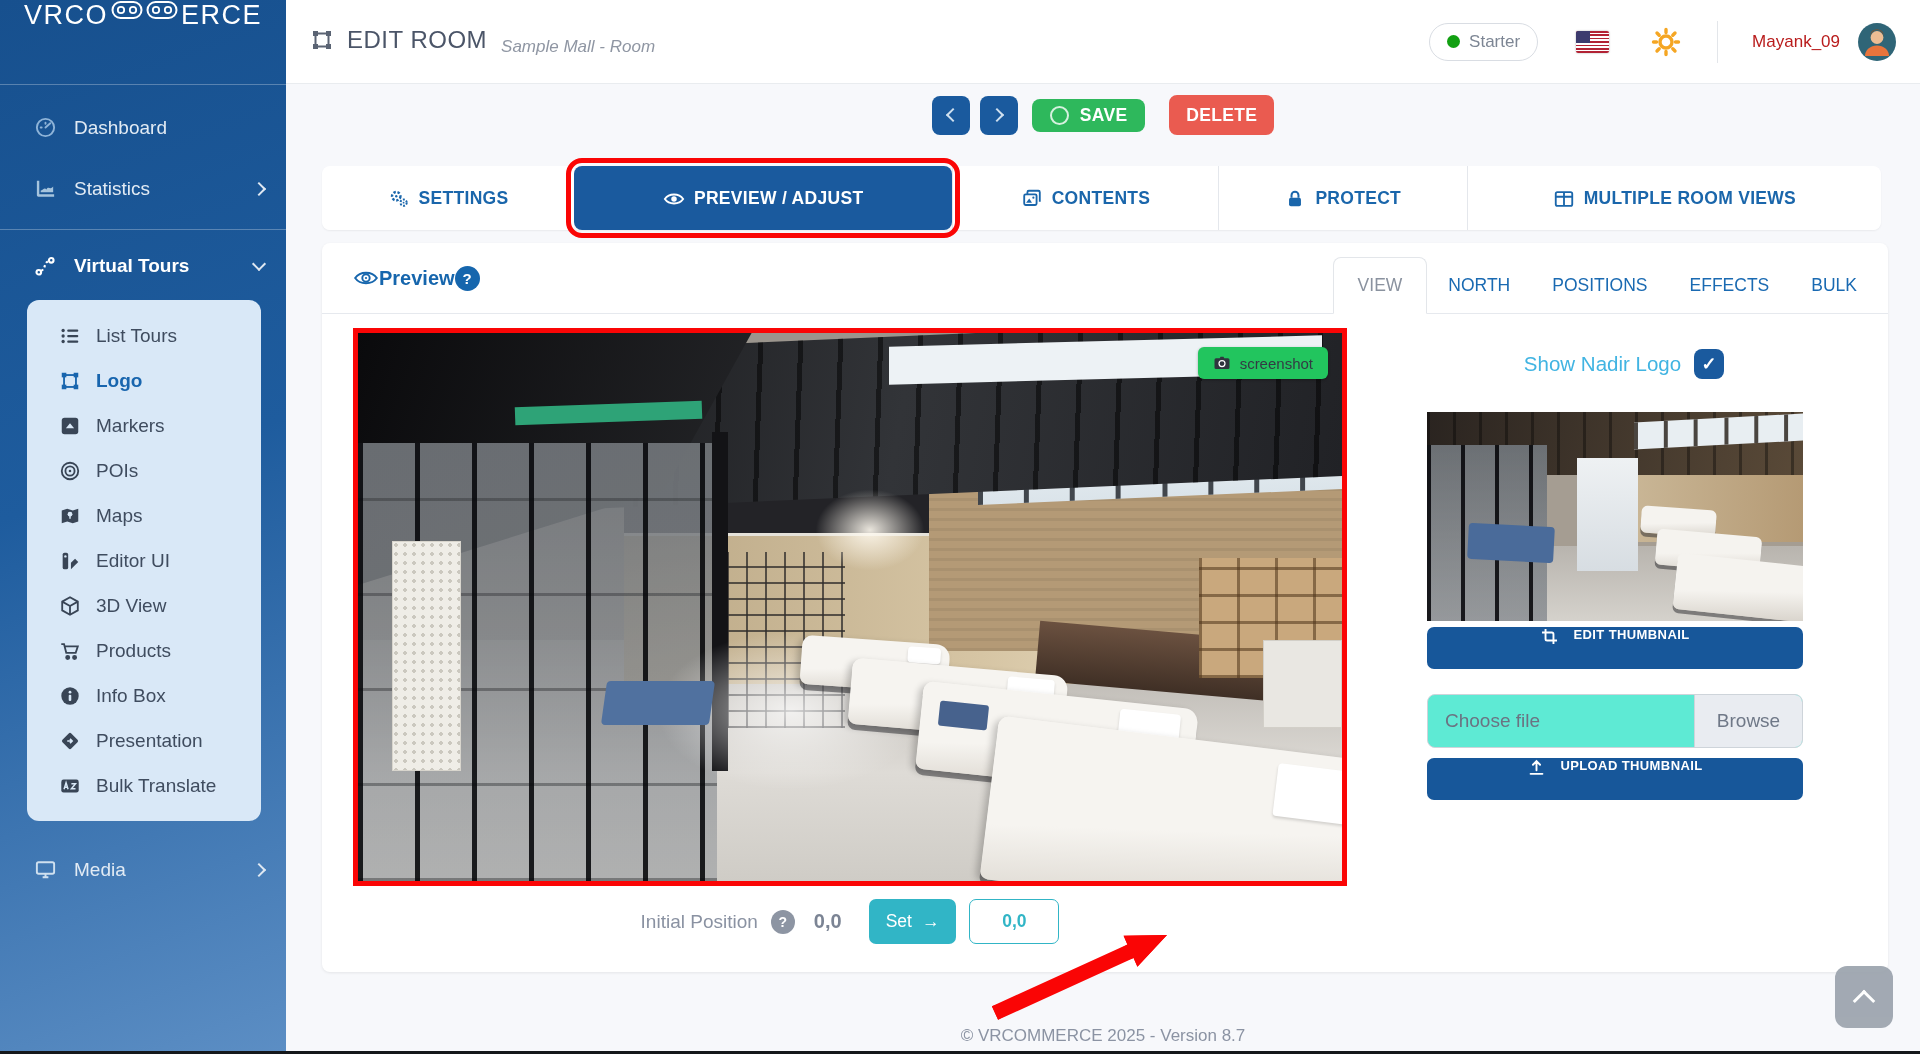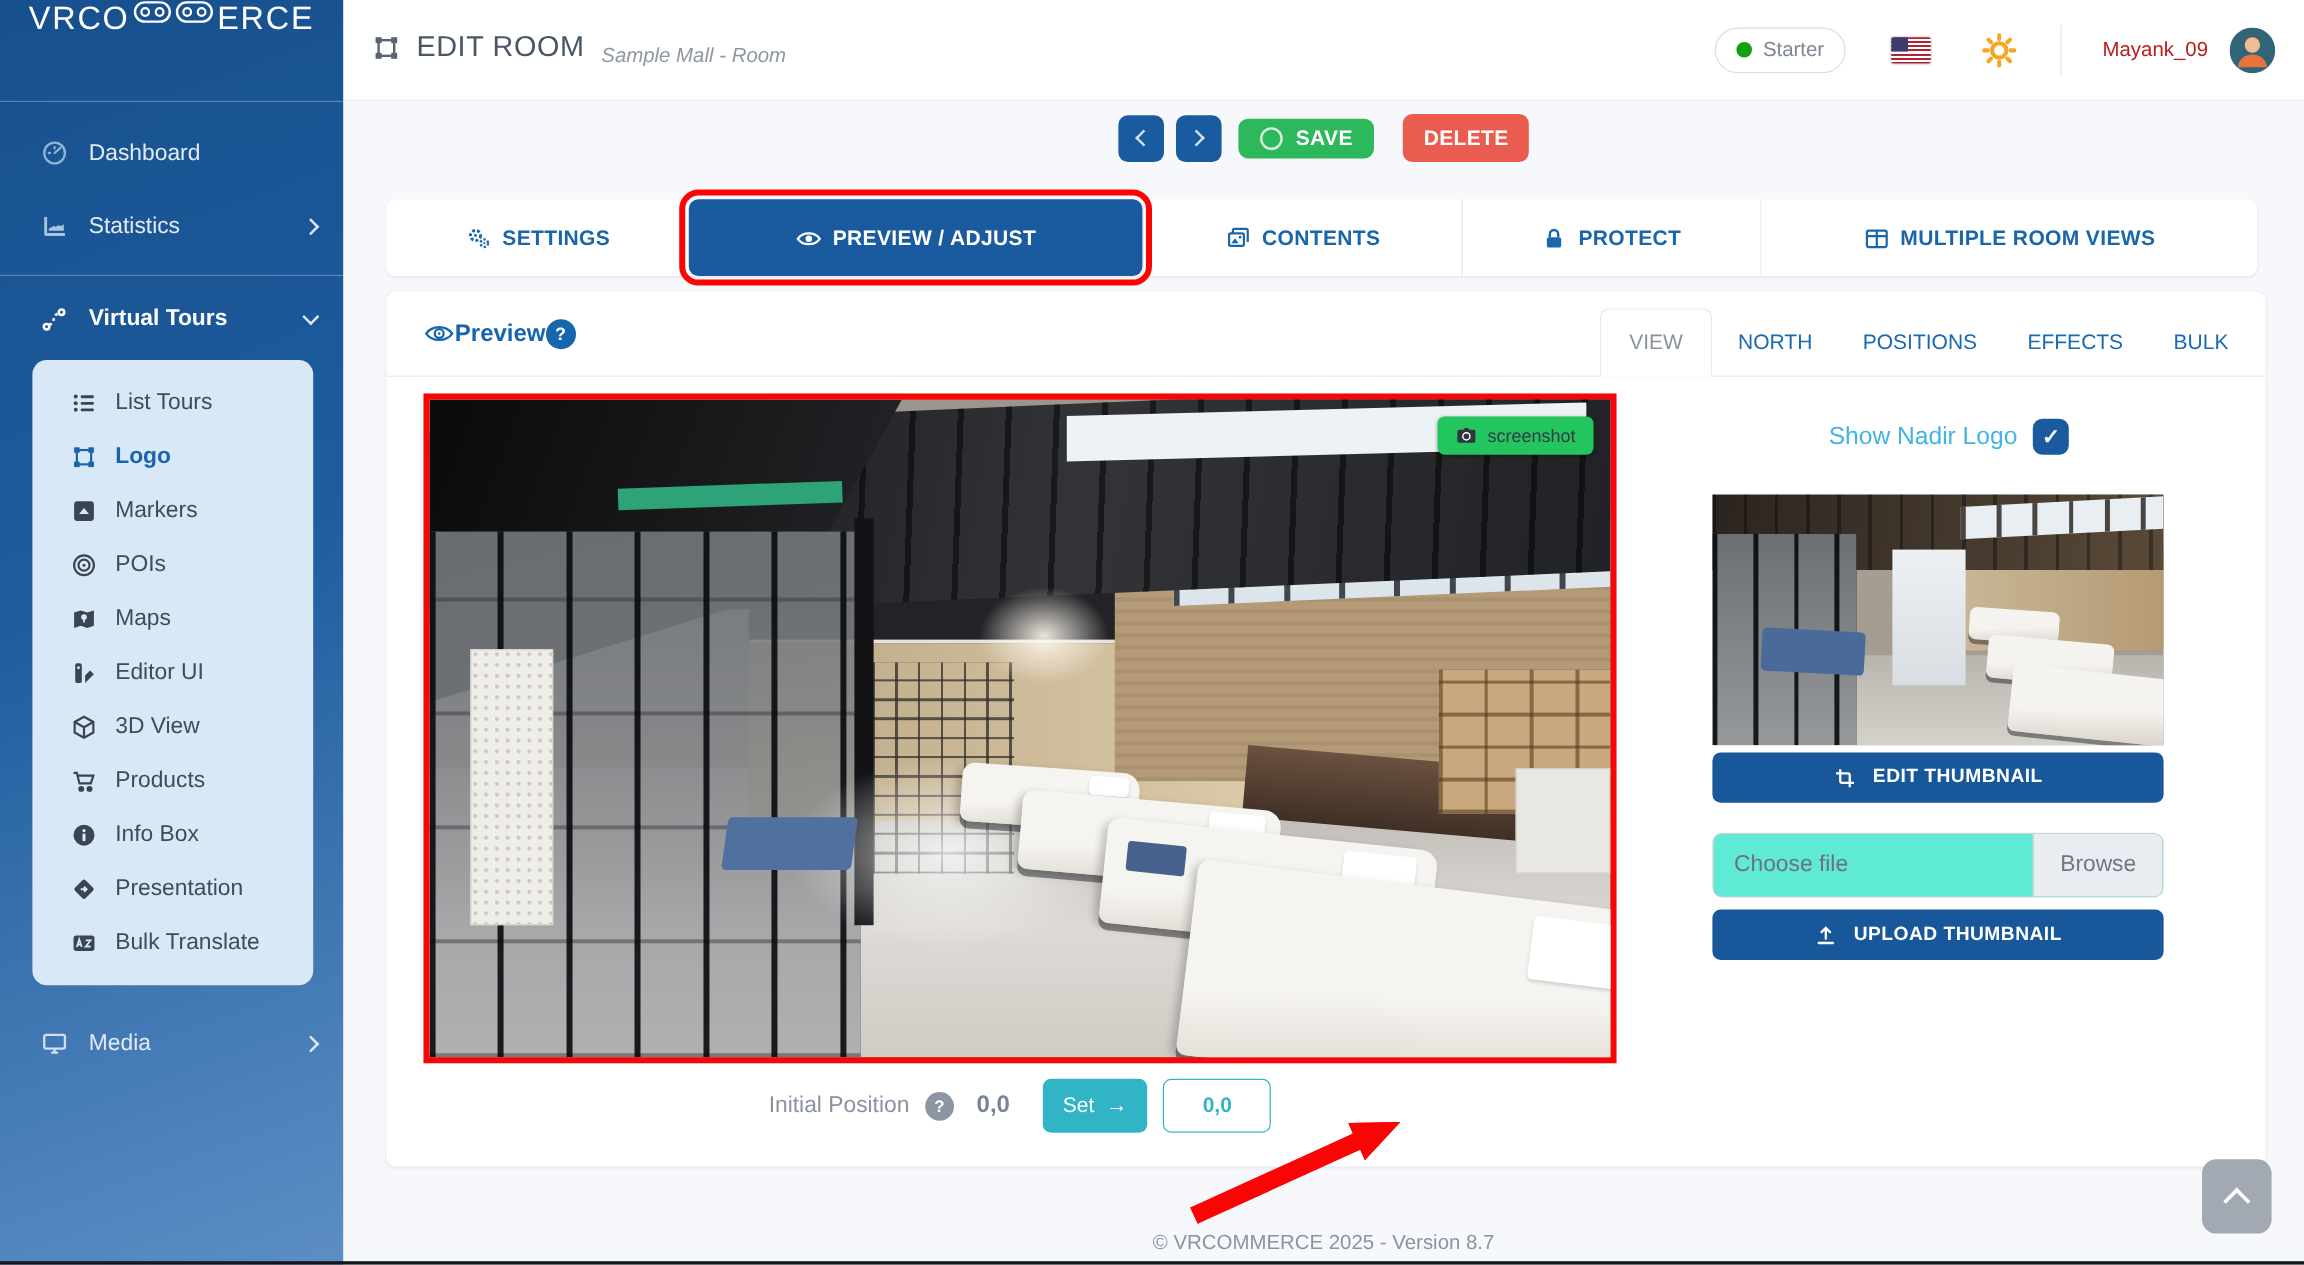--- a/index.html
+++ b/index.html
@@ -102,21 +102,21 @@
 
   
   .right-col{width:394px;margin-left:80px}
   .nadir-row{display:flex;align-items:center;justify-content:center;gap:13px;margin-top:14px;height:44px;
     margin-bottom:26px}
   .nadir-label{color:#41b4e2;font-size:20.5px}
   .nadir-check{width:30px;height:30px;border-radius:8px;background:#1a5a9e;color:#fff;font-size:18px;
     font-weight:700;display:flex;align-items:center;justify-content:center;border:none}
   .thumb{width:376px;height:209px;position:relative;overflow:hidden;background:#a59d92}
   .blue-btn{width:376px;height:42px;background:#17579a;color:#fff;border:none;border-radius:7px;
-    font-size:16px;font-weight:700;display:flex;align-items:center;justify-content:center;gap:14px;
+    font-size:13px;font-weight:700;display:flex;justify-content:center;gap:14px;
     letter-spacing:.4px}
   .edit-thumb{margin-top:6px}
   .file-group{display:flex;width:376px;height:54px;border:1px solid #ced4da;border-radius:8px;
     margin-top:25px;overflow:hidden;background:#5eead4}
   .file-text{flex:1;display:flex;align-items:center;padding:0 17px;font-size:19px;color:#6b7382}
   .file-browse{width:108px;background:#e9ecf1;border-left:1px solid #ced4da;display:flex;align-items:center;
     justify-content:center;font-size:19px;color:#6f7887}
   .upload-thumb{margin-top:10px}
 
   .footer{text-align:center;margin-top:54px;font-size:17px;color:#8b93a3}

